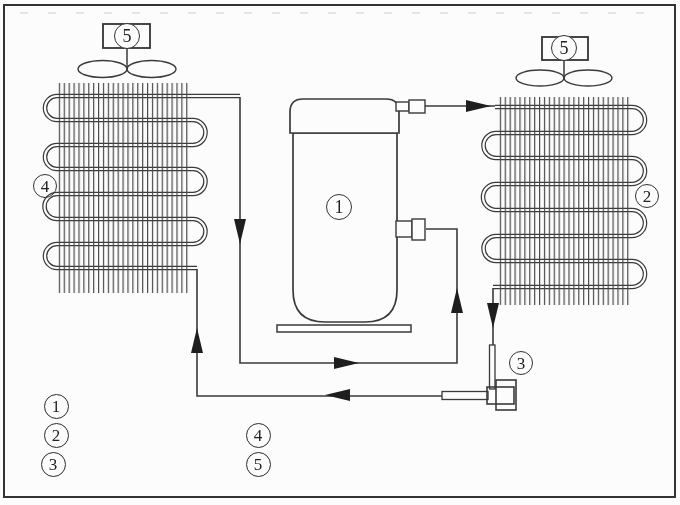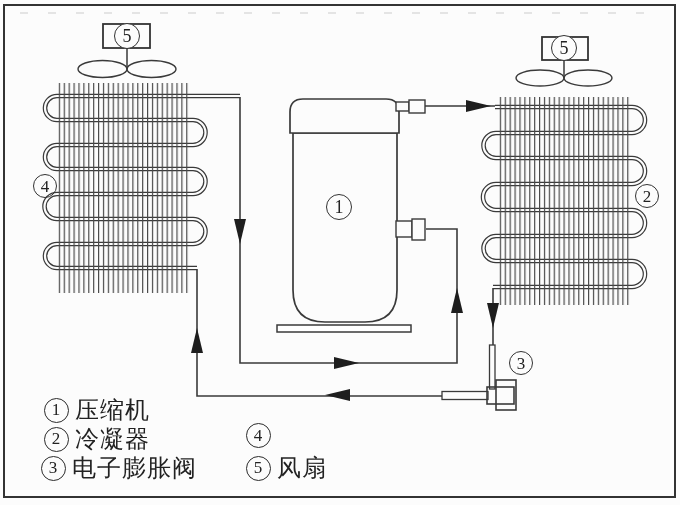--- a/index.html
+++ b/index.html
@@ -110,31 +110,27 @@
 
   <div class="circled c26" style="left:326px;top:194px;">1</div>
   <div class="circled c24" style="left:635px;top:184px;">2</div>
   <div class="circled c24" style="left:509px;top:351px;">3</div>
   <div class="circled c24" style="left:33px;top:174px;">4</div>
   <div class="circled c26" style="left:114px;top:23px;background:#fcfcfc;">5</div>
   <div class="circled c26" style="left:551px;top:35px;background:#fcfcfc;">5</div>
 
   <div class="legend-item" style="left:44px;top:394px;">
     <span class="num">1</span>
-    <span>压缩机</span>
   </div>
   <div class="legend-item" style="left:44px;top:423px;">
     <span class="num">2</span>
-    <span>冷凝器</span>
   </div>
   <div class="legend-item" style="left:41px;top:452px;">
     <span class="num">3</span>
-    <span>电子膨胀阀</span>
   </div>
   <div class="legend-item" style="left:246px;top:423px;">
     <span class="num">4</span>
   </div>
   <div class="legend-item" style="left:246px;top:452px;">
     <span class="num">5</span>
-    <span>风扇</span>
   </div>
 
 </div>
 
 </body></html>

